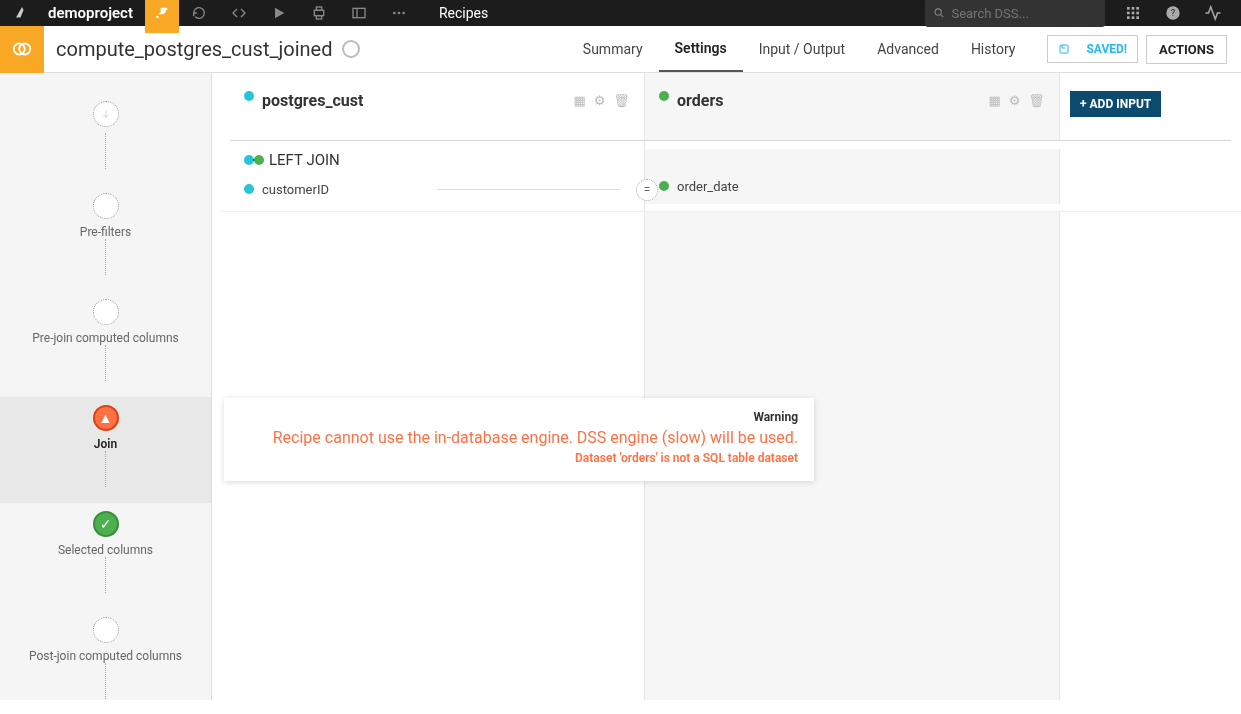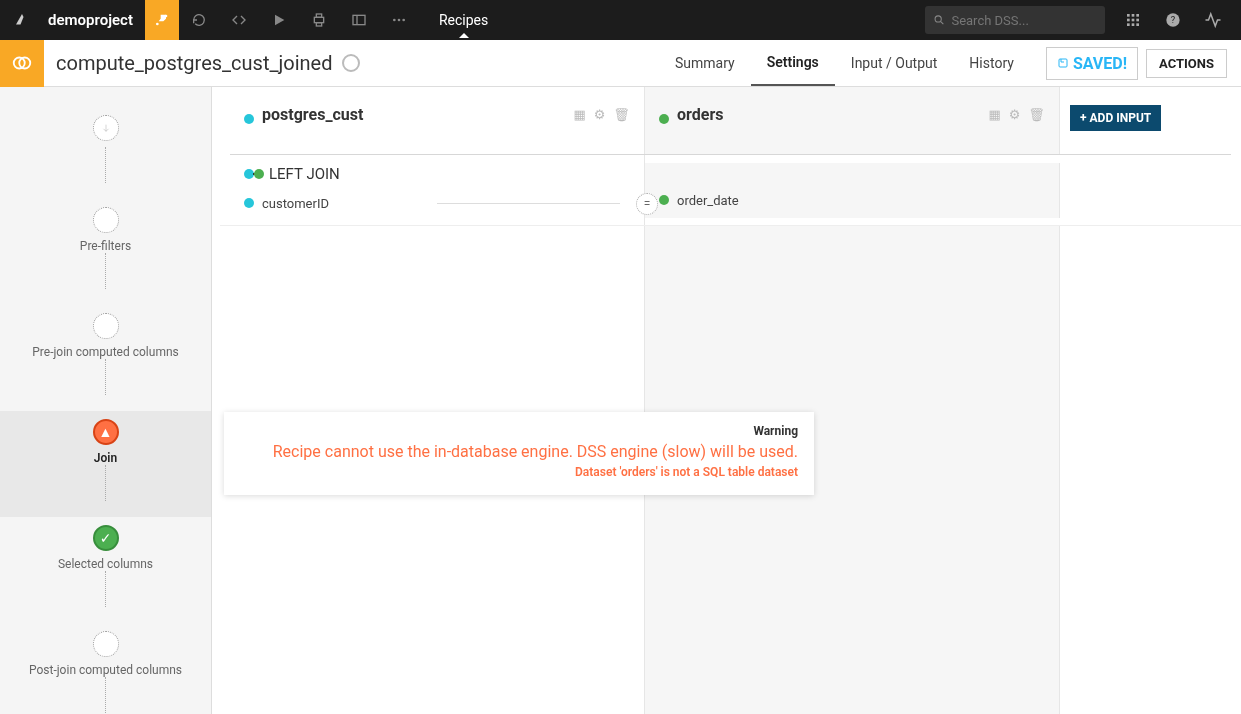--- a/index.html
+++ b/index.html
@@ -1,19 +1,19 @@
 <!DOCTYPE html>
 <html><head>
 <meta charset="utf-8">
 <style>
 * { margin: 0; padding: 0; box-sizing: border-box; font-family: -apple-system, BlinkMacSystemFont, "Segoe UI", Roboto, sans-serif; }
 body { width: 1241px; height: 714px; background: #fff; overflow: hidden; }
 
 
-.topbar { height: 40px; background: #1c1c1c; display: flex; align-items: center; color: #ccc; }
+.topbar { height: 26px; background: #1c1c1c; display: flex; align-items: center; color: #ccc; }
 .topbar .bird { width: 44px; display: flex; justify-content: center; align-items: center; }
 .topbar .project { color: #fff; font-size: 15px; font-weight: 600; padding: 0 12px 0 4px; }
 .topbar .flow-btn { width: 34px; height: 40px; background: #f9a825; display: flex; justify-content: center; align-items: center; }
 .topbar .ticon { width: 40px; height: 40px; display: flex; justify-content: center; align-items: center; color: #888; cursor: pointer; }
 .topbar .ticon svg { width: 16px; height: 16px; }
 .topbar .crumb { color: #fff; font-size: 14px; margin-left: 20px; position: relative; }
 .topbar .crumb::after { content: ""; position: absolute; bottom: -10px; left: 50%; transform: translateX(-50%); border: 5px solid transparent; border-bottom-color: #fff; }
 .topbar .spacer { flex: 1; }
 .topbar .search { background: #333; border-radius: 3px; height: 28px; display: flex; align-items: center; padding: 0 8px; width: 180px; }
 .topbar .search input { background: transparent; border: none; color: #ccc; font-size: 13px; outline: none; width: 100%; }
@@ -21,21 +21,21 @@
 .topbar .right-icons .ricon { width: 36px; height: 40px; display: flex; justify-content: center; align-items: center; color: #aaa; }
 
 
 .subhead { height: 47px; border-bottom: 1px solid #ddd; display: flex; align-items: center; }
 .subhead .recipe-icon { width: 44px; height: 47px; background: #f9a825; display: flex; justify-content: center; align-items: center; }
 .subhead .title { font-size: 20px; color: #333; padding: 0 12px; display: flex; align-items: center; gap: 10px; }
 .subhead .title .info { width: 18px; height: 18px; border: 2px solid #bbb; border-radius: 50%; }
 .subhead .tabs { margin-left: auto; display: flex; align-items: center; height: 100%; }
 .subhead .tab { padding: 0 16px; font-size: 14px; color: #444; height: 100%; display: flex; align-items: center; cursor: pointer; }
 .subhead .tab.active { font-weight: 600; color: #222; border-bottom: 2px solid #555; }
-.subhead .saved { border: 1px solid #ccc; color: #29b6f6; font-size: 16px; font-weight: 700; padding: 6px 10px; margin-left: 16px; display: flex; align-items: center; gap: 4px; }
+.subhead .saved { border: 1px solid #ccc; color: #29b6f6; font-size: 12px; font-weight: 700; padding: 6px 10px; margin-left: 16px; display: flex; align-items: center; gap: 16px; }
 .subhead .actions { border: 1px solid #ccc; color: #222; font-size: 13px; font-weight: 700; padding: 6px 12px; margin: 0 14px 0 8px; cursor: pointer; }
 
 
 .body { display: flex; height: calc(100% - 87px); }
 .sidebar { width: 212px; background: #f5f5f5; border-right: 1px solid #ddd; position: relative; overflow-y: auto; }
 .steps { padding-top: 20px; position: relative; }
 .step { text-align: center; position: relative; padding: 8px 0 16px; }
 .step .circle { width: 26px; height: 26px; border: 1px dotted #999; border-radius: 50%; margin: 0 auto 6px; background: #fff; display: flex; justify-content: center; align-items: center; }
 .step.done .circle { background: #4caf50; border: 2px solid #388e3c; color: #fff; }
 .step.active { background: #e8e8e8; }
@@ -54,21 +54,21 @@
 
 
 .sidebar::after { content:""; position:absolute; top:0; right:-8px; width:8px; height:100%; background:#eee; }
 
 
 .main { flex: 1; display: flex; flex-direction: column; padding: 0; position: relative; margin-left: 8px; }
 .inputs-row { display: flex; padding: 0 10px; }
 .input-col { width: 415px; border-right: 1px solid #e6e6e6; padding: 18px 14px 12px; }
 .input-col.second { background: #f6f6f6; border-right: 1px solid #e6e6e6; }
 .input-header { display: flex; align-items: center; justify-content: space-between; padding-bottom: 18px; }
-.ds-name { display: flex; align-items: flex-end; gap: 8px; font-size: 16px; font-weight: 700; color: #333; }
+.ds-name { display: flex; align-items: flex-start; gap: 8px; font-size: 16px; font-weight: 700; color: #333; }
 .dot { width: 10px; height: 10px; border-radius: 50%; display: inline-block; }
 .dot.teal { background: #26c6da; }
 .dot.green { background: #4caf50; }
 .col-actions { display: flex; gap: 8px; color: #bbb; }
 .col-actions span { cursor: pointer; font-size: 13px; }
 .add-input-wrap { width: 140px; padding: 18px 10px 0; }
 .add-input { background: #0c4a6e; color: #fff; font-size: 12px; font-weight: 700; padding: 6px 10px; cursor: pointer; display: inline-block; }
 
 .join-strip { display: flex; align-items: center; padding: 0 10px; border-bottom: 1px solid #eee; }
 .join-strip .col { width: 415px; border-right: 1px solid #e6e6e6; padding: 10px 14px; }
@@ -195,20 +195,21 @@
       </svg>
   </div>
   <div class="title">
     <span>compute_postgres_cust_joined</span>
     <span class="info"></span>
   </div>
   <div class="tabs">
     <div class="tab">Summary</div>
     <div class="tab active">Settings</div>
     <div class="tab">Input / Output</div>
+    <div class="tab">Advanced</div>
     <div class="tab">History</div>
     <div class="saved">
       <svg viewBox="0 0 24 24" width="12" height="12" fill="none" stroke="#29b6f6" stroke-width="2">
           <rect x="4" y="4" width="16" height="16" rx="2"></rect>
           <polyline points="8 4 8 10 14 10"></polyline>
         </svg>
       <span>SAVED!</span>
     </div>
     <div class="actions">ACTIONS</div>
   </div>

